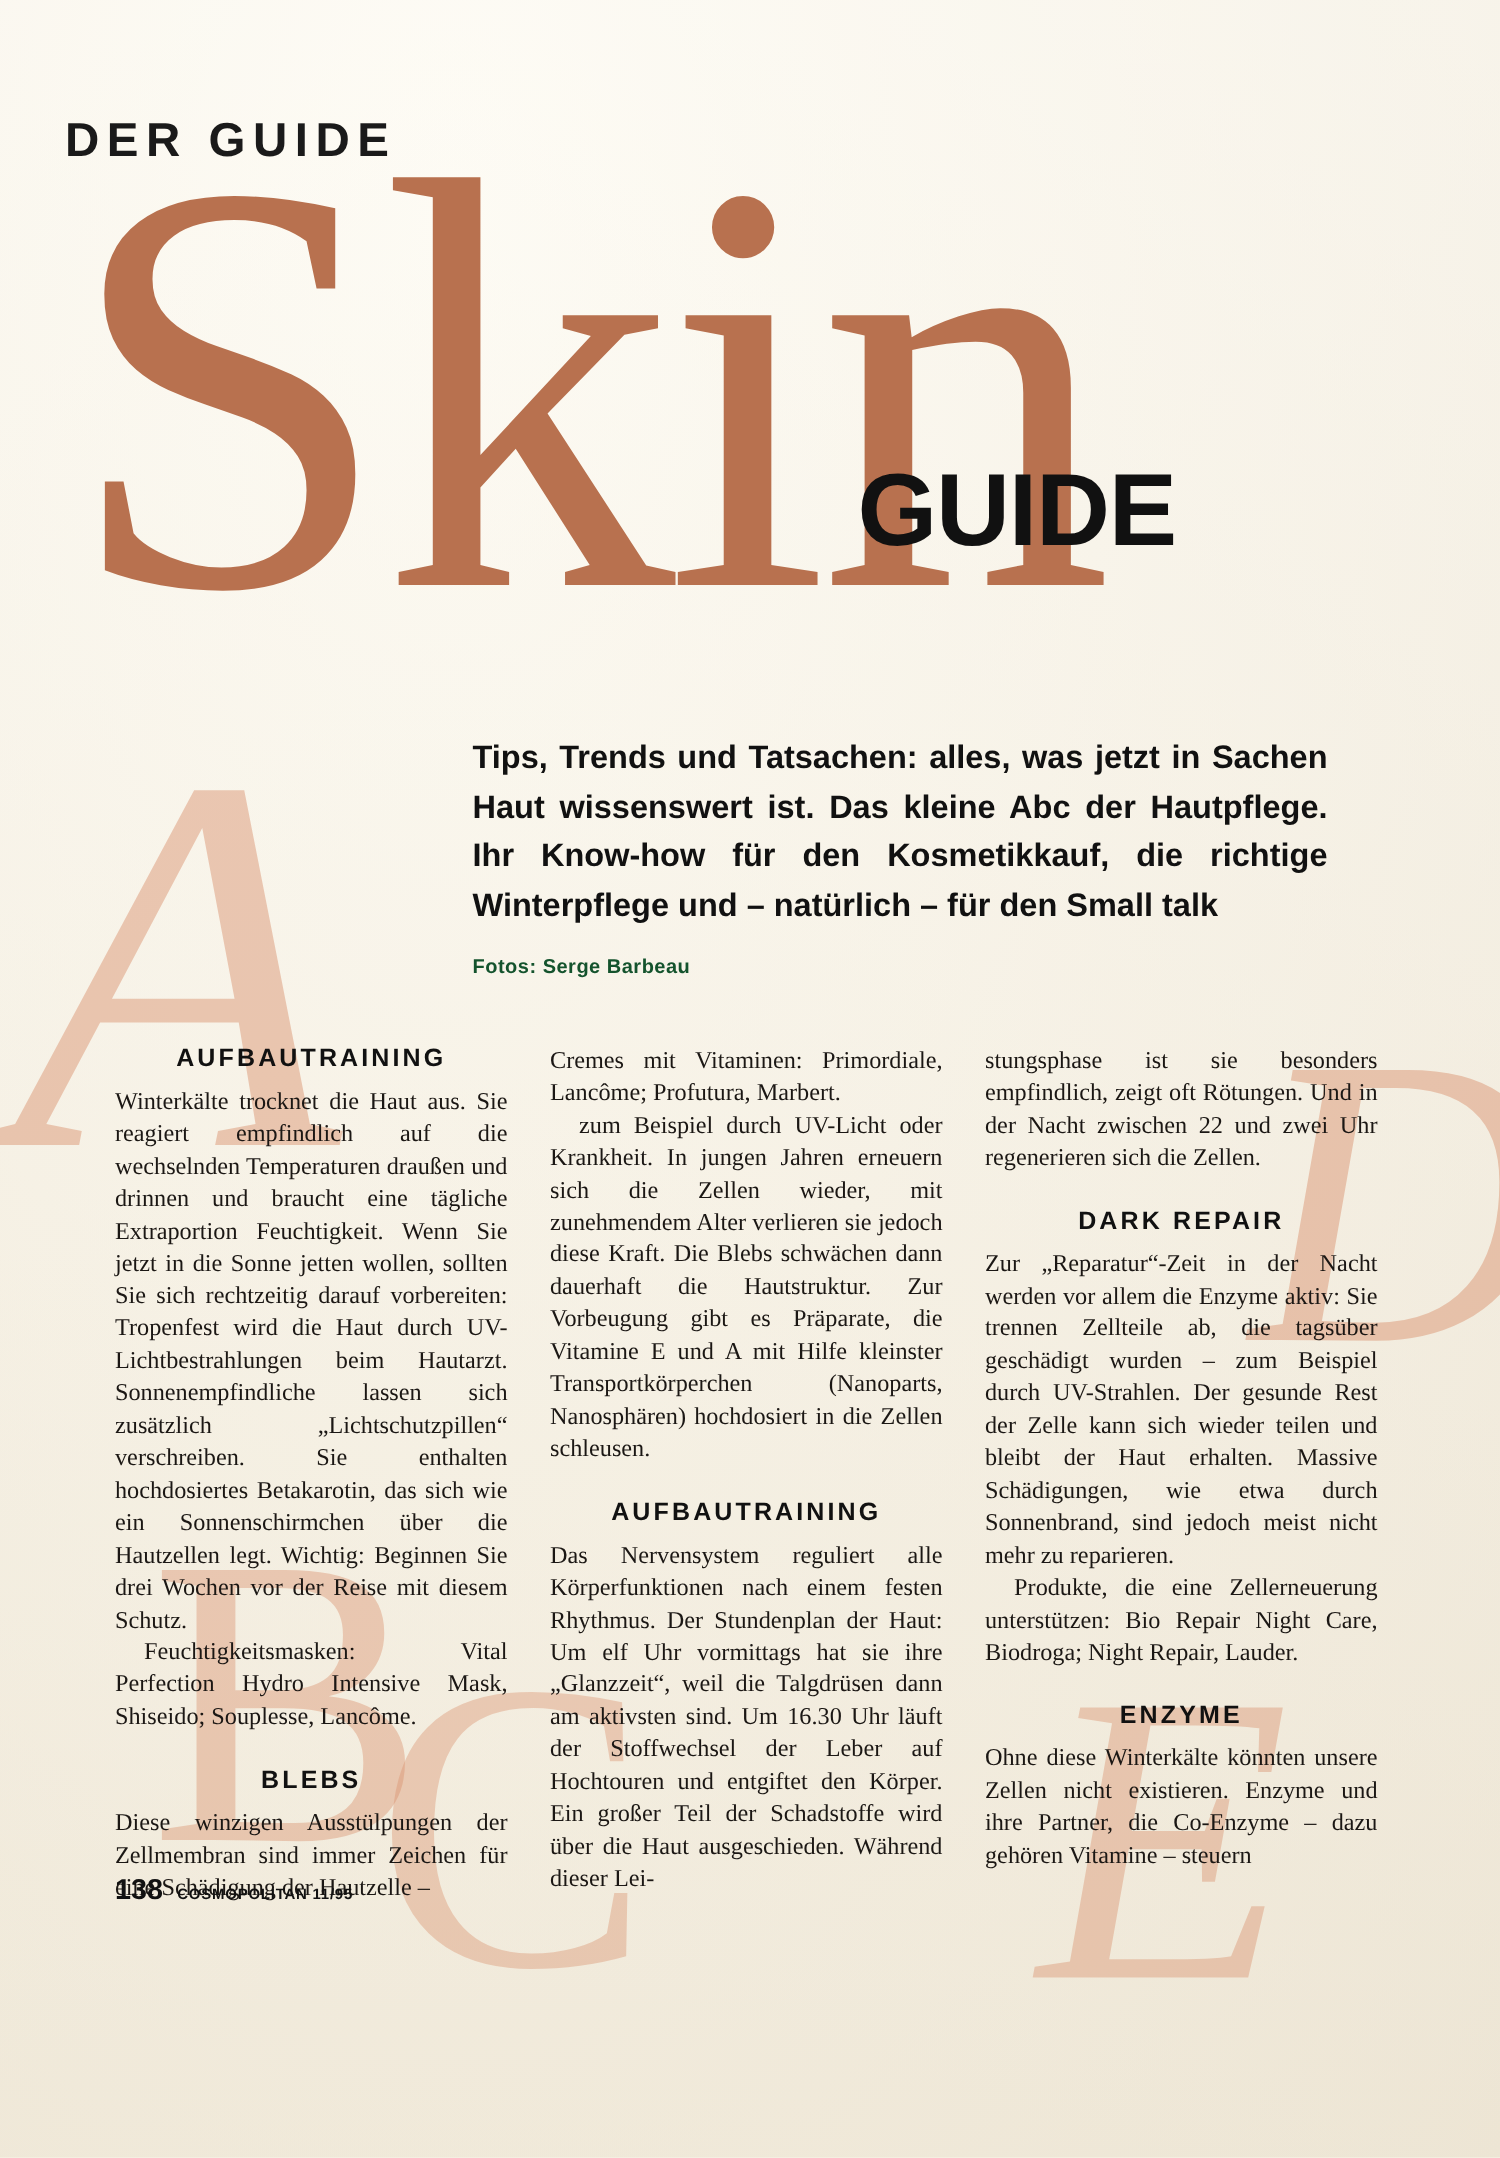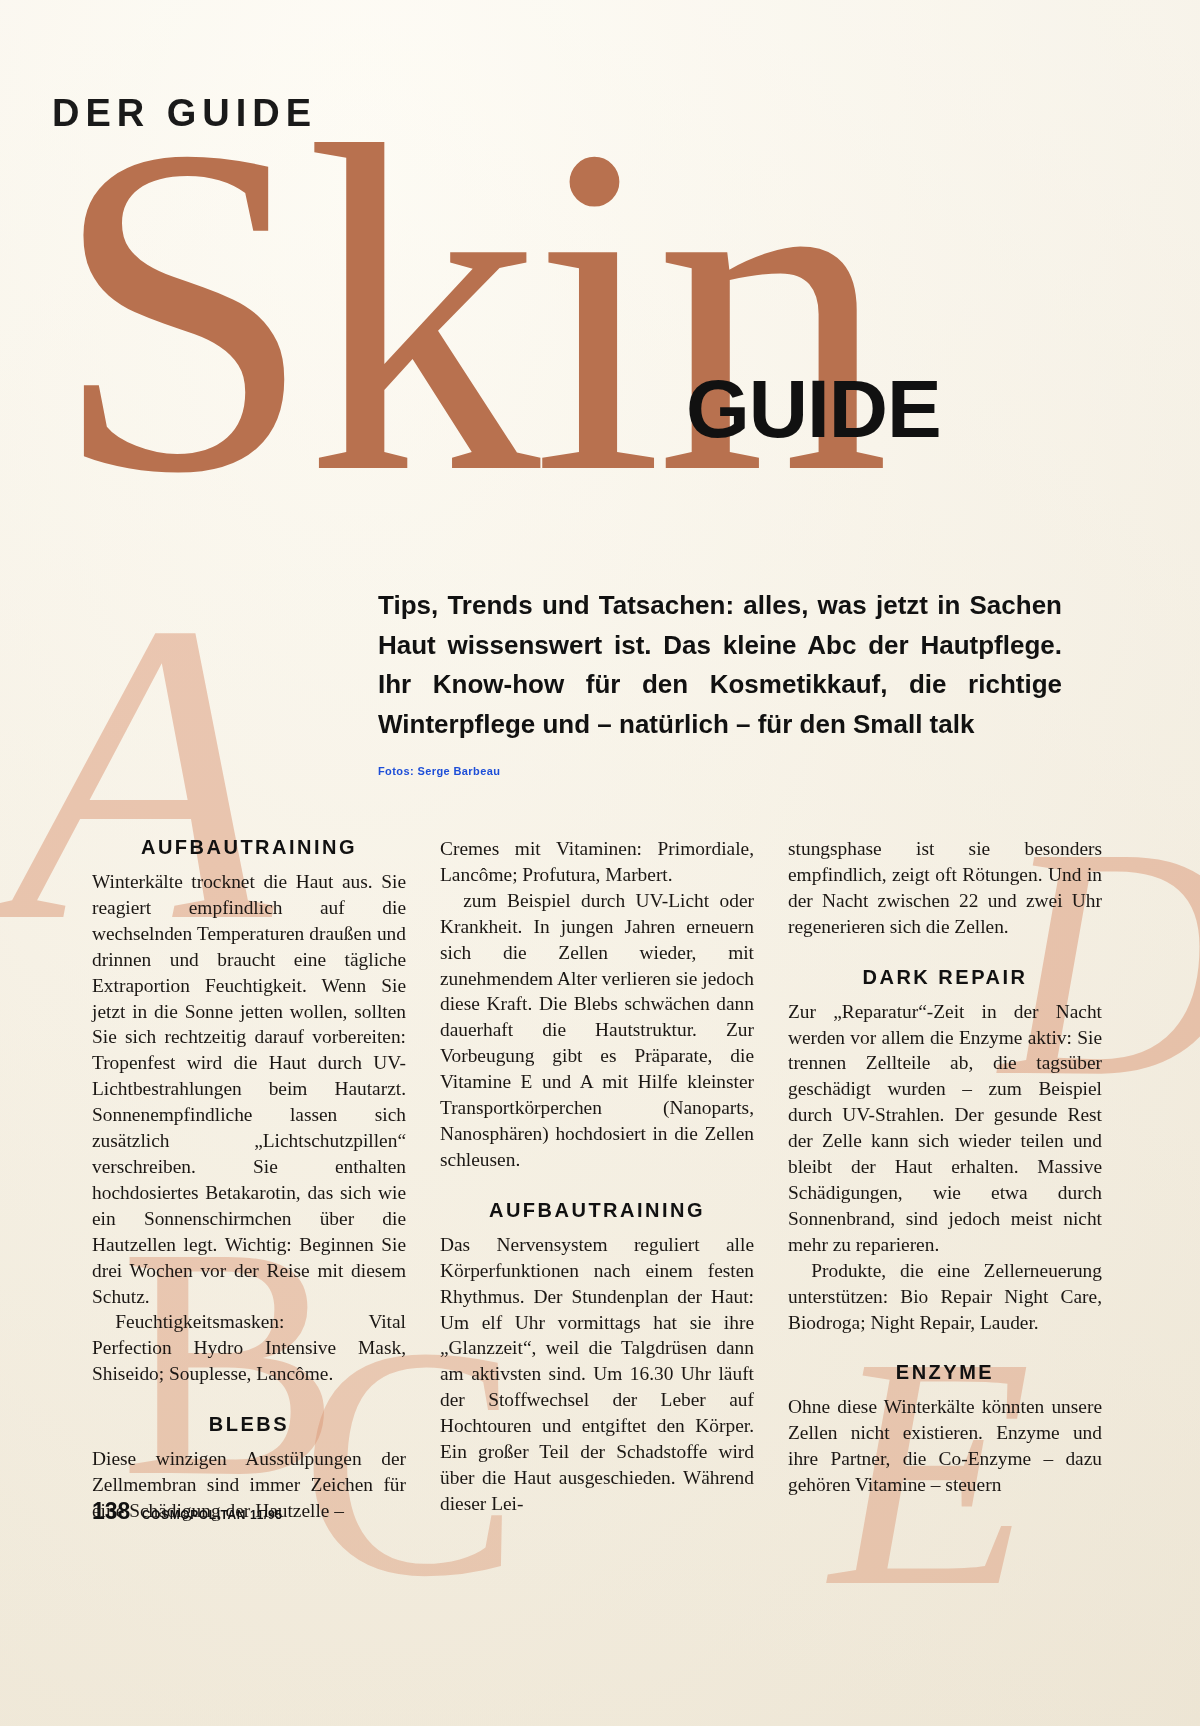--- a/index.html
+++ b/index.html
@@ -65,22 +65,22 @@
   .deck{
     position:absolute; left:378px; top:586px; width:684px;
     font-family:"Liberation Sans", sans-serif;
     font-weight:bold; font-size:26px; line-height:1.52;
     color:#111;
     text-align:justify;
   }
   .credit{
     position:absolute; left:378px; top:765px;
     font-family:"Liberation Sans", sans-serif;
-    font-weight:bold; font-size:11px; letter-spacing:.4px;
-    color:#1d4ed8;
+    font-weight:bold; font-size:16px; letter-spacing:.4px;
+    color:#14532d;
   }
 
   
   .cols{
     position:absolute; left:92px; top:836px;
     width:1010px; height:640px;
     display:flex; gap:34px;
   }
   .col{ width:314px; }
   .col p{

